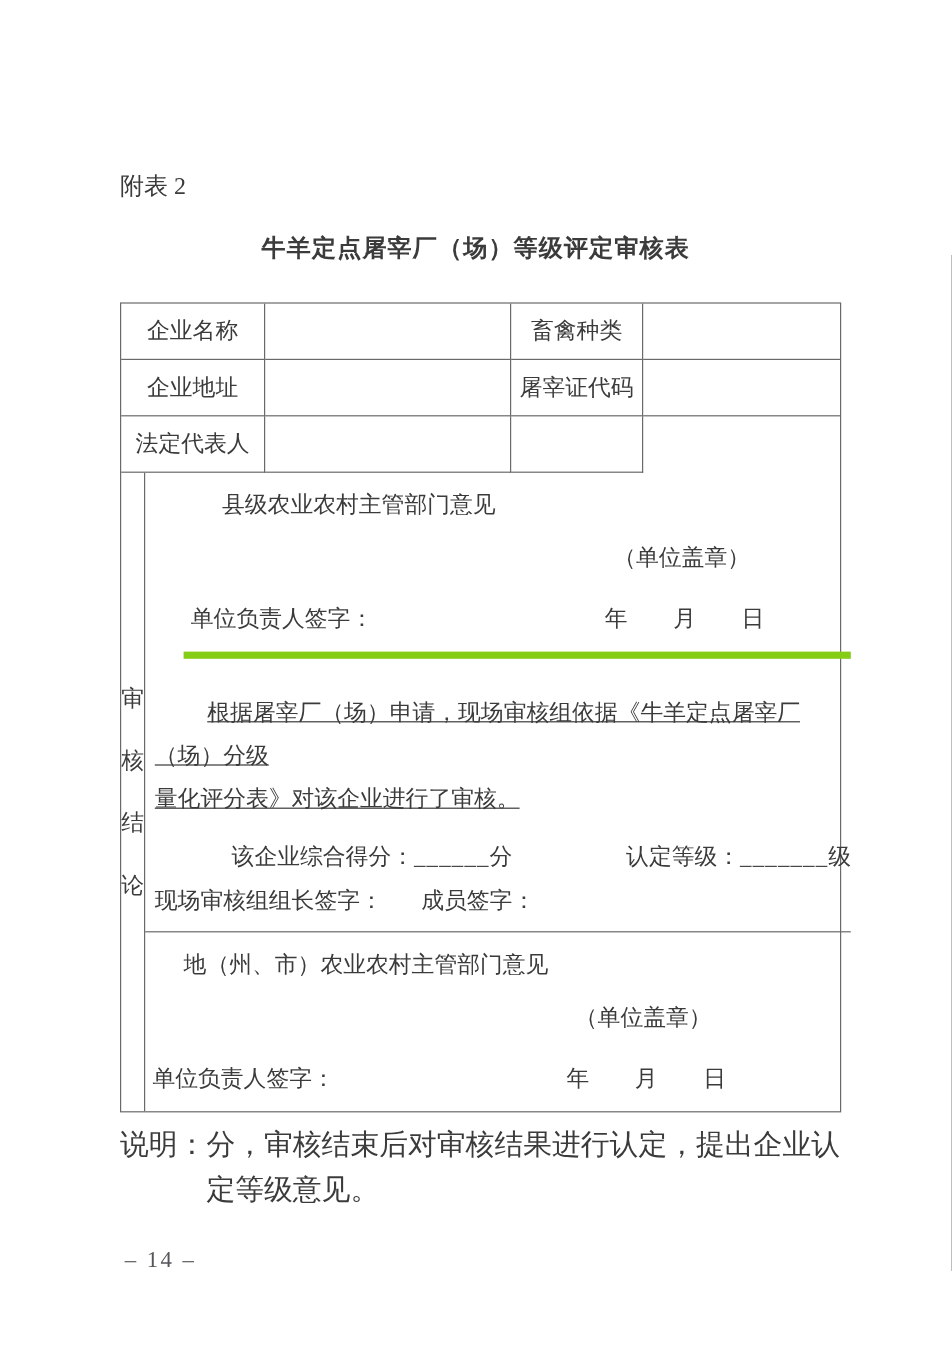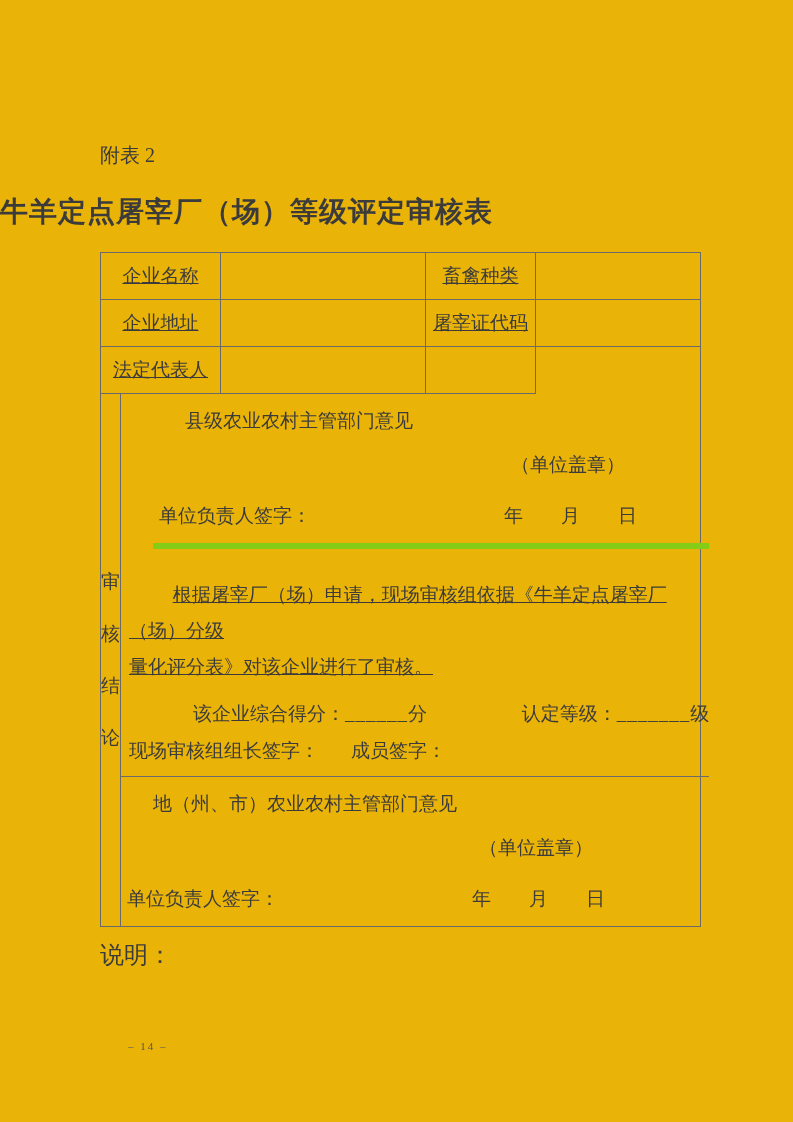--- a/index.html
+++ b/index.html
@@ -2,36 +2,36 @@
 <html><head>
 <meta charset="utf-8">
 <style>
   * { margin: 0; padding: 0; box-sizing: border-box; }
   html, body { background: #888; }
   .page {
     position: relative;
     width: 793px;
     height: 1122px;
     margin: 0 auto;
-    background: #eab308;
+    background: #ffffff;
     color: #3b3b3b;
     font-family: "Liberation Serif", "DejaVu Serif", serif;
     overflow: hidden;
   }
   .appendix-label {
     position: absolute;
     left: 100px; top: 142px;
     font-size: 20px;
   }
   .form-title {
     position: absolute;
     left: 0; top: 193px;
     width: 100%;
-    text-align: left;
-    font-size: 28px;
+    text-align: center;
+    font-size: 20px;
     font-weight: bold;
     letter-spacing: 1px;
   }
   .form-table {
     position: absolute;
     left: 100px; top: 252px;
     width: 601px;
     border: 1px solid #6a6a6a;
     font-size: 19px;
   }
@@ -40,21 +40,20 @@
     display: grid;
     grid-template-columns: 120px 205px 110px 164px;
     grid-auto-rows: 47px;
   }
   .igrid .cell {
     border-right: 1px solid #6a6a6a;
     border-bottom: 1px solid #6a6a6a;
     display: flex;
     align-items: center;
     justify-content: center;
-    text-decoration: underline;
   }
   .igrid .cell.val { justify-content: flex-start; padding-left: 8px; }
   .igrid .cell:nth-child(4n) { border-right: none; }
   
   .conclusion-row { display: flex; height: 532px; }
   .vlabel-cell {
     width: 70px;
     border-right: 1px solid #6a6a6a;
     display: flex;
     flex-direction: column;
@@ -88,24 +87,23 @@
     display: flex;
     font-size: 24px;
     line-height: 37px;
   }
   .note-label { flex: 0 0 auto; }
   .note-text { flex: 1; }
   .note-text div { display: block; }
   .page-number {
     position: absolute;
     left: 104px; top: 1040px;
-    font-size: 11px;
+    font-size: 19px;
     color: #55555a;
     letter-spacing: 2px;
-    margin-left: 24px;
   }
 </style>
 </head>
 <body>
 
 <div class="page">
 
   <div class="appendix-label">附表 2</div>
 
   <div class="form-title">牛羊定点屠宰厂（场）等级评定审核表</div>
@@ -172,18 +170,19 @@
           </div>
         </div>
 
       </div>
     </div>
   </div>
 
   <div class="note">
     <div class="note-label">说明：</div>
     <div class="note-text">
+      <div>分，审核结束后对审核结果进行认定，提出企业认定等级意见。</div>
     </div>
   </div>
 
   <div class="page-number">– 14 –</div>
 
 </div>
 
 </body></html>

